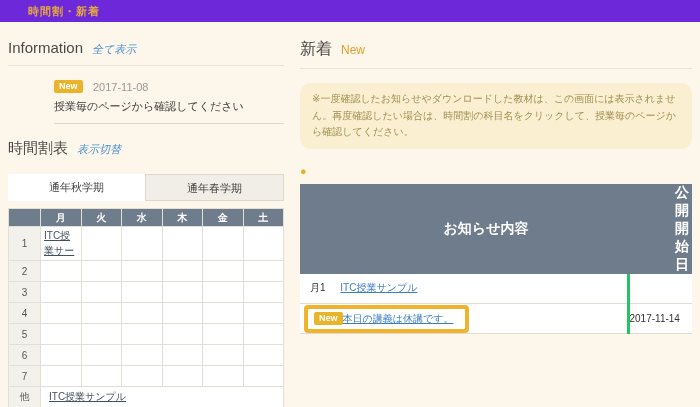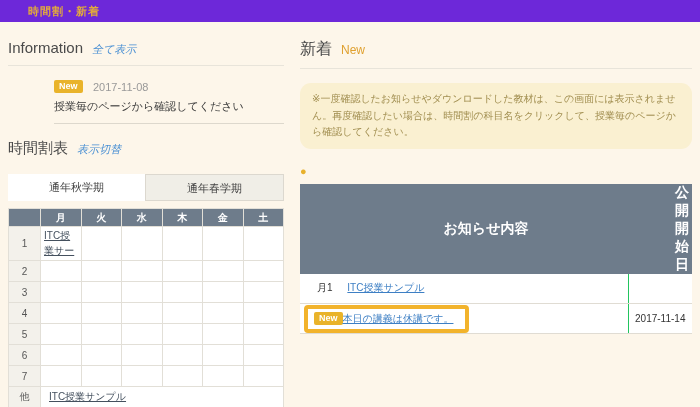--- a/index.html
+++ b/index.html
@@ -111,23 +111,23 @@
     color: #fff;
     font-size: 14px;
     font-weight: bold;
     height: 16px;
     text-align: center;
     padding-left: 44px;
   }
   .unread th.col-date { width: 64px; }
   .unread td { border-bottom: 1px solid #e0dcd3; font-size: 10px; height: 30px; }
   .unread td.cell-content { padding: 0 10px; }
-  .slot-label { color: #333; margin-right: 12px; margin-left: 7px; }
+  .slot-label { color: #333; margin-right: 12px; }
   .blue-link { color: #3d7fc4; text-decoration: underline; cursor: pointer; }
-  .date-cell { text-align: center; color: #333; border-left: 1px solid #22c55e; }
+  .date-cell { text-align: left; color: #333; border-left: 3px solid #22c55e; }
 
   
   .highlight-wrap {
     display: inline-flex;
     align-items: center;
     border: 4px solid #f2b32c;
     border-radius: 4px;
     padding: 3px 12px 3px 6px;
     margin-left: -6px;
     background: #fff;

